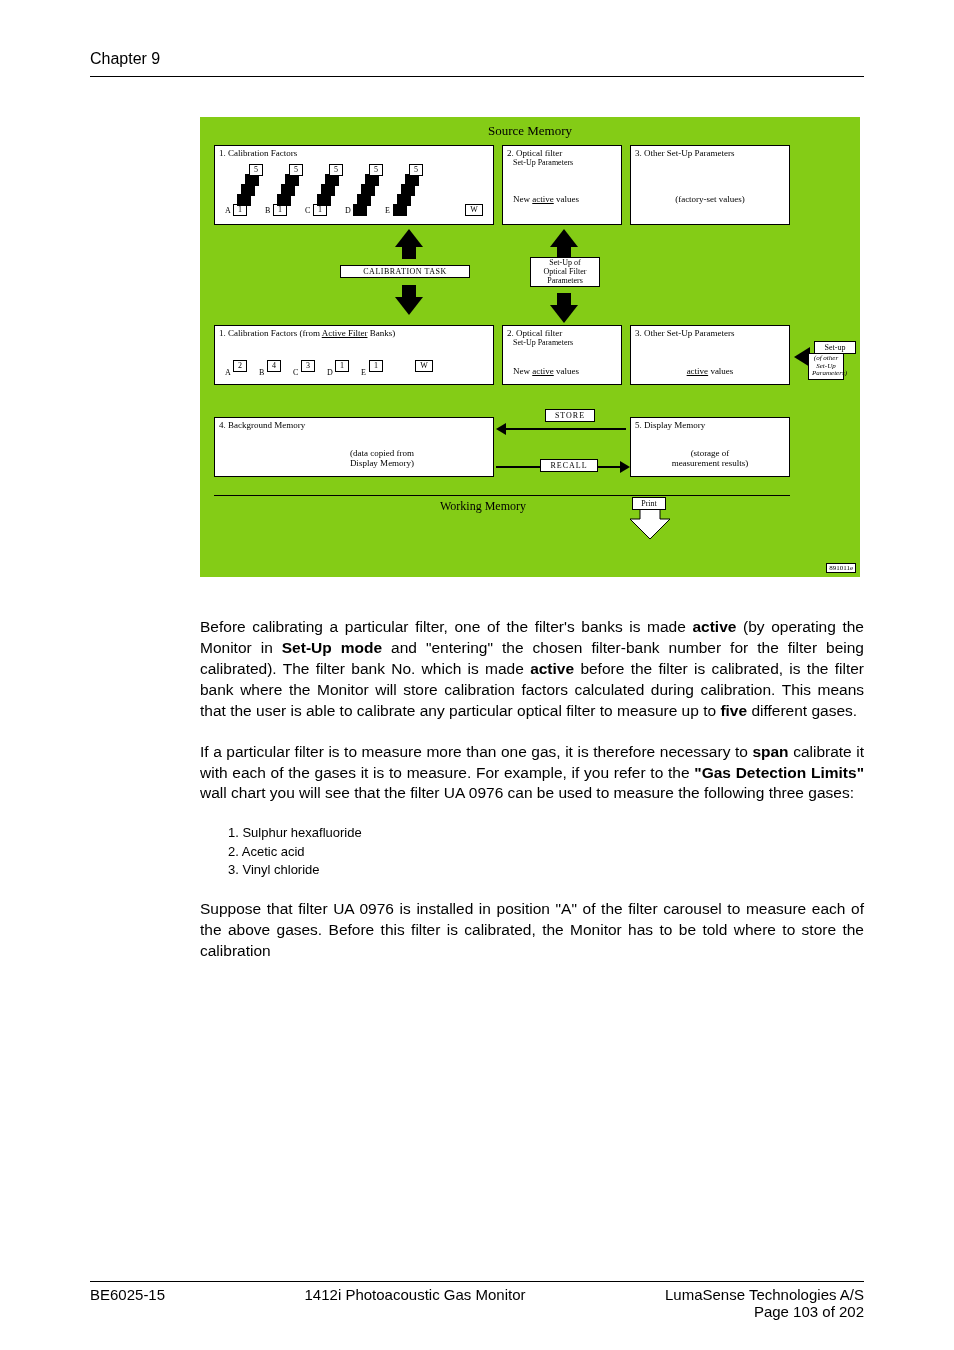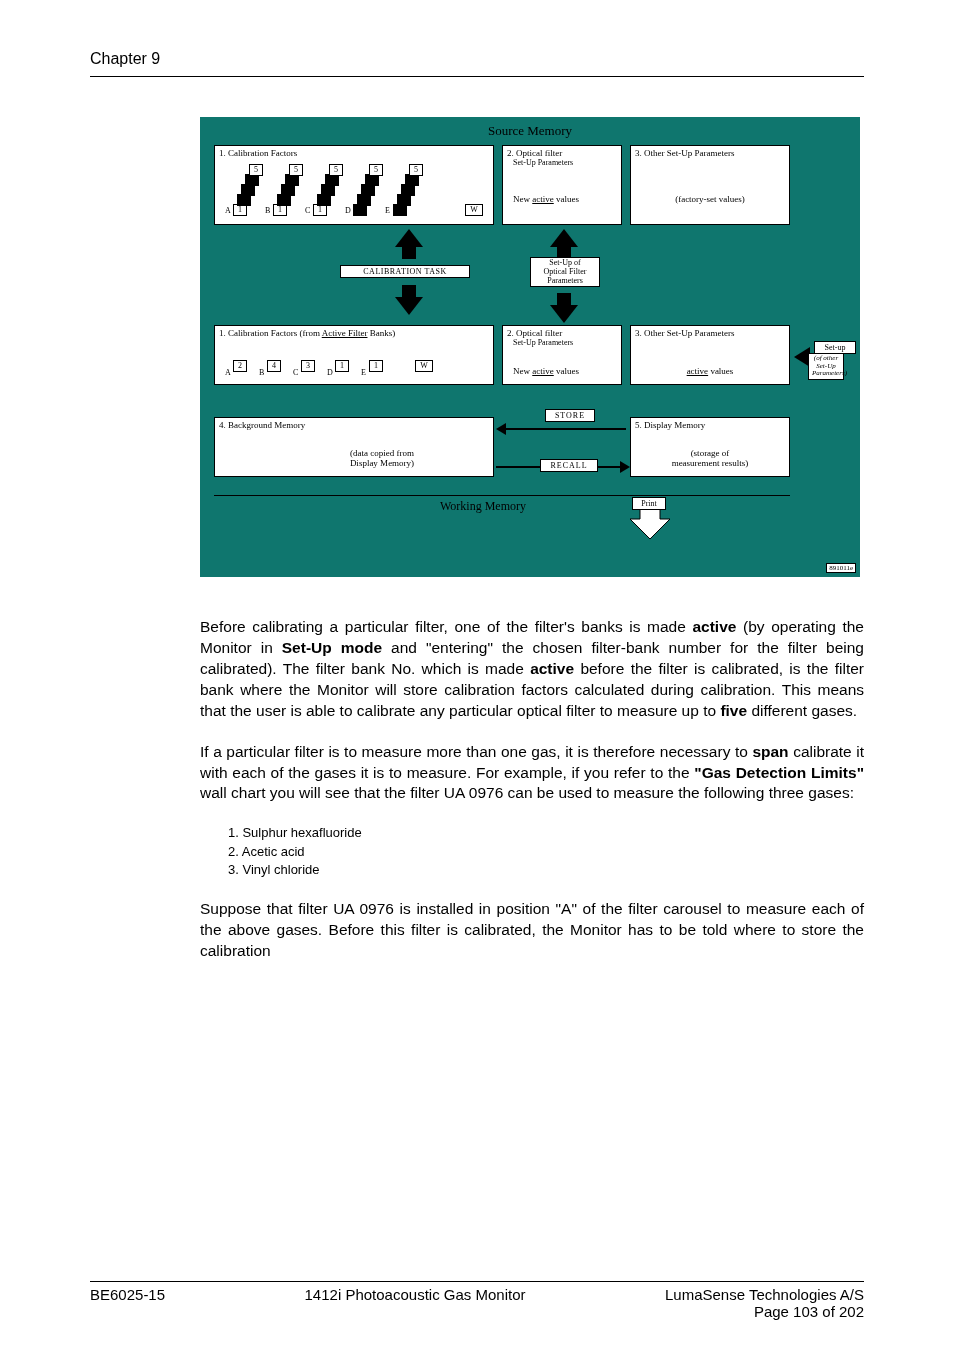--- a/index.html
+++ b/index.html
@@ -26,21 +26,21 @@
     border-top: 1px solid #000;
     margin: 0 0 40px 0;
   }
   .content {
     margin-left: 110px;
   }
   .diagram-box {
     width: 660px;
     height: 460px;
     position: relative;
-    background: #0f766e;
+    background: #84cc16;
     margin-bottom: 40px;
   }
   .diagram-title {
     text-align: center;
     font-family: "Times New Roman", serif;
     font-size: 13px;
     padding-top: 6px;
     color: #000;
   }
   .block {

